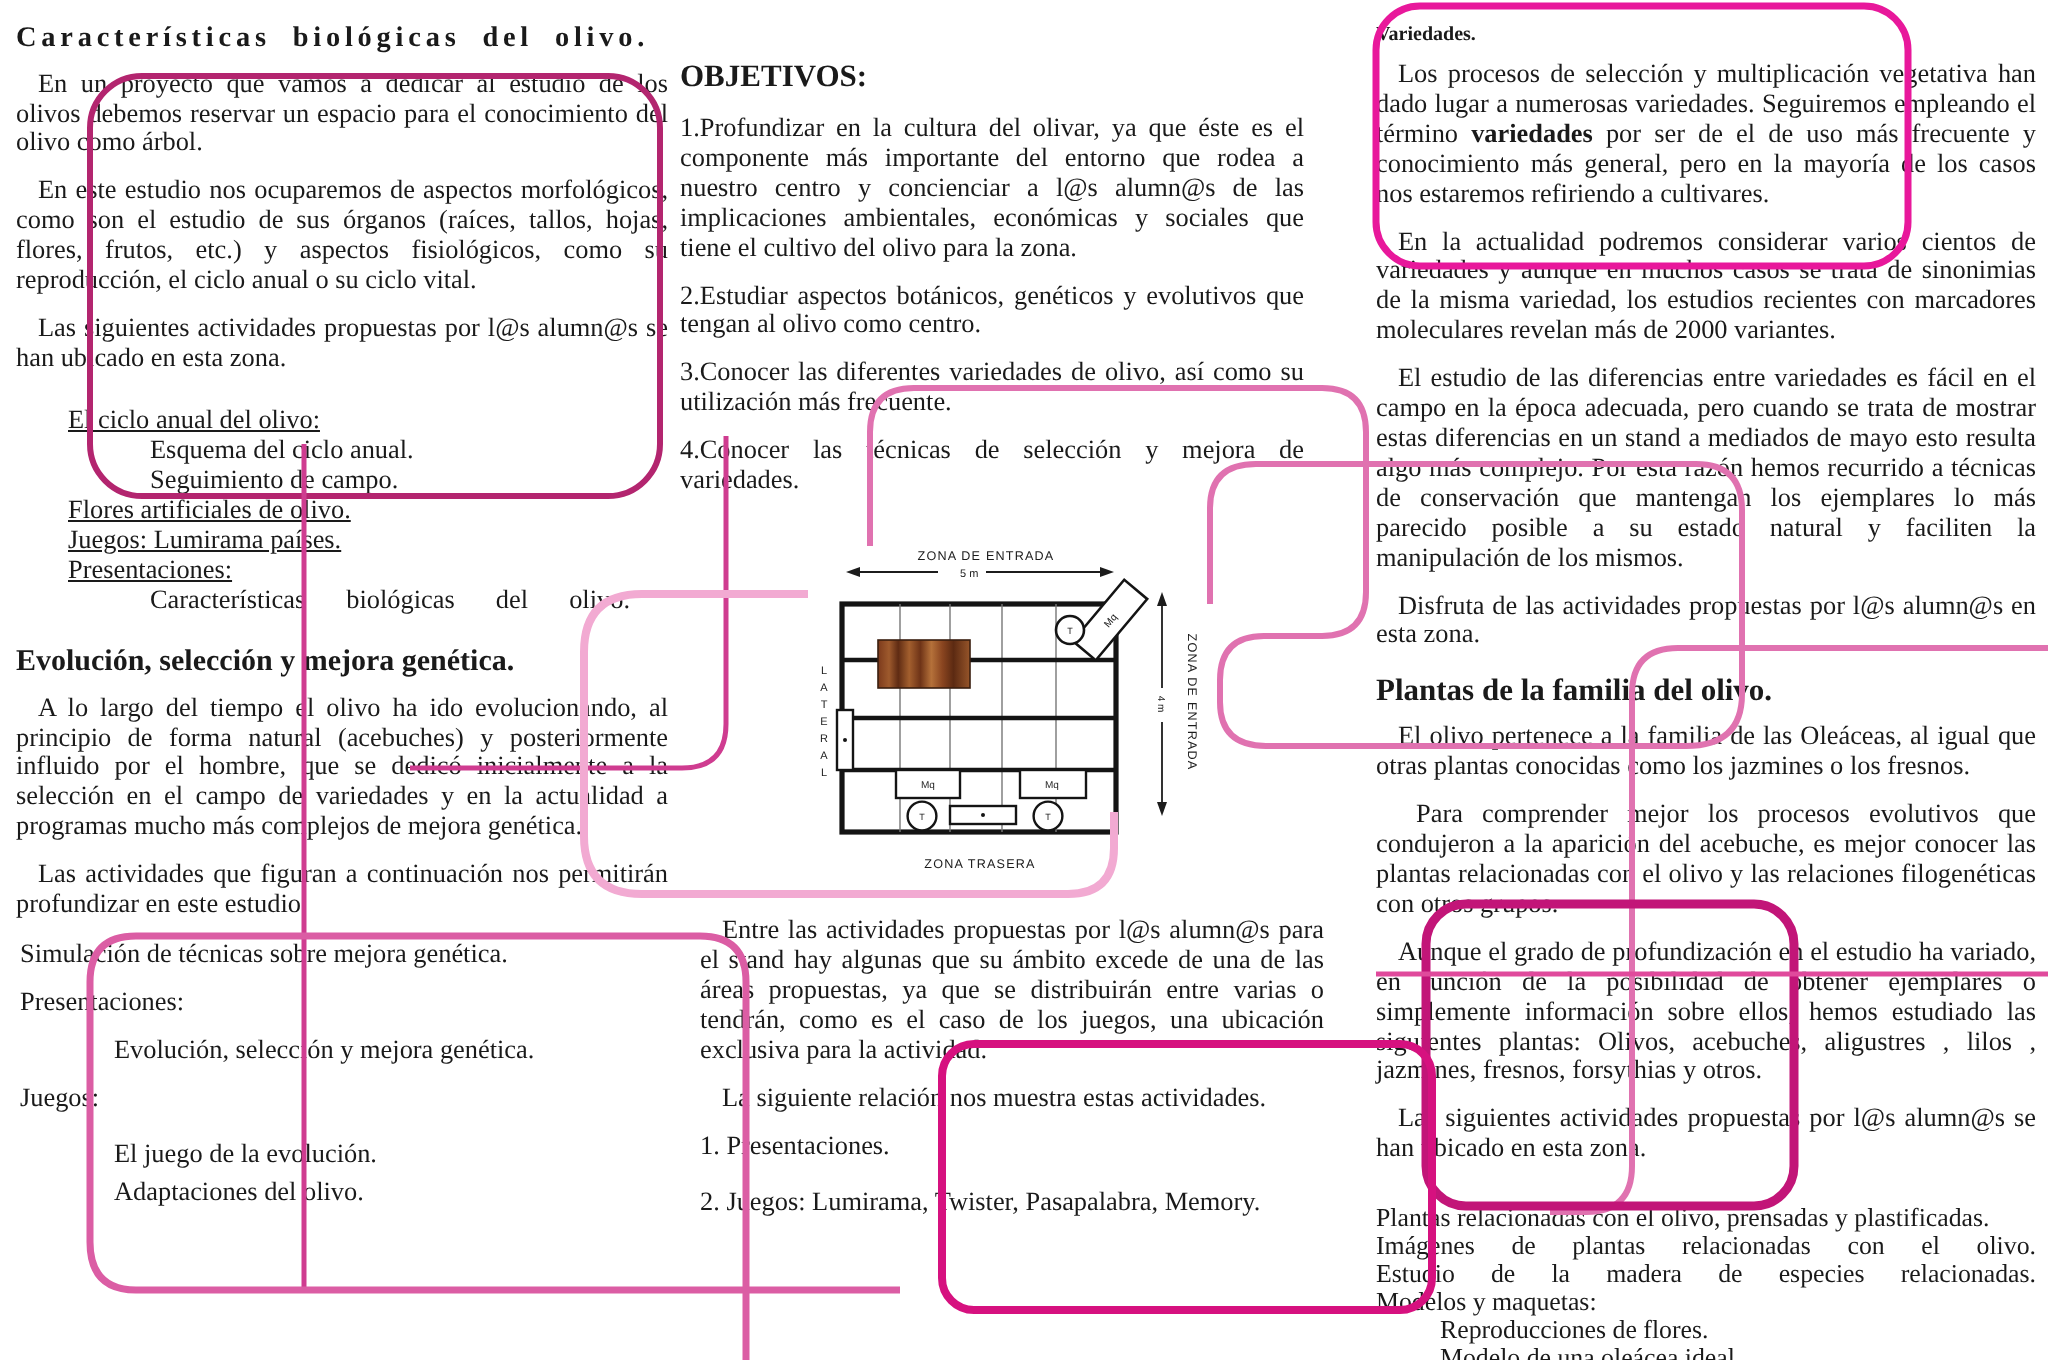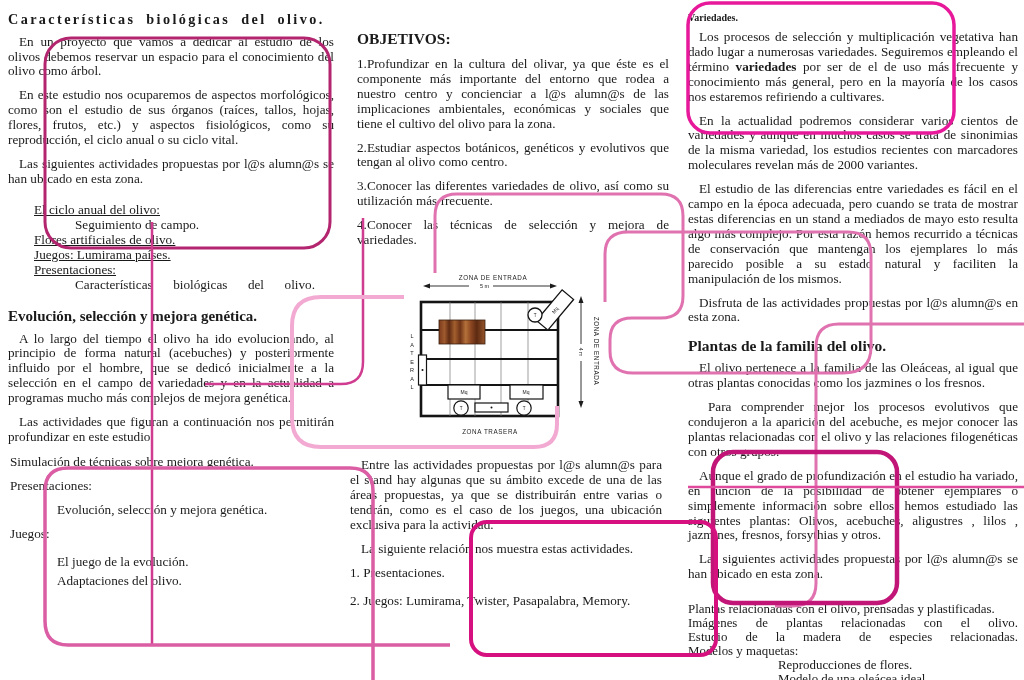--- a/index.html
+++ b/index.html
@@ -1,53 +1,54 @@
 <!DOCTYPE html>
 <html><head>
 <meta charset="utf-8">
 <style>
   html,body{margin:0;padding:0;background:#ffffff;}
   #page{position:relative;width:1024px;height:680px;background:#ffffff;overflow:hidden;
         font-family:"Liberation Serif","DejaVu Serif",serif;color:#1a1a1a;}
   .col{position:absolute;z-index:1;}
   #col1{left:8px;top:12px;width:326px;}
-  #col2{left:357px;top:30px;width:312px;}
+  #col2{left:340px;top:30px;width:312px;}
   #col2b{left:350px;top:458px;width:312px;}
   #col3{left:688px;top:12px;width:330px;}
   p{margin:0 0 9px 0;font-size:13.2px;line-height:1.13;text-align:justify;text-indent:11px;}
   .noind{text-indent:0;}
   h1,h2{margin:0 0 7px 0;font-size:15px;line-height:1.1;font-weight:bold;}
   .sp1{letter-spacing:2.4px;word-spacing:5px;font-size:14.2px;}
   .line{font-size:13.2px;line-height:1.14;text-align:left;}
   .l1{margin-left:26px;text-decoration:underline;}
   .l2{margin-left:67px;}
   .i0{margin-left:2px;}
   .i2{margin-left:49px;}
   .c0{margin-left:0px;}
-  .c2{margin-left:90px;}
+  .c2{margin-left:32px;}
   .stretch{text-align:justify;text-align-last:justify;}
   .gapb{margin-bottom:9px;}
   .num{margin-bottom:13px;}
   #col3 .line{font-size:12.9px;line-height:1.08;}
   #diagram{position:absolute;left:403px;top:260px;width:202px;height:187px;z-index:2;}
   #overlay{position:absolute;left:0;top:0;width:1024px;height:680px;z-index:5;pointer-events:none;}
   svg text{font-family:"Liberation Sans","DejaVu Sans",sans-serif;fill:#1c1c1c;}
 </style>
 </head>
 <body>
 
 <div id="page">
 
   <div class="col" id="col1">
     <h1 class="sp1">Características biológicas del olivo.</h1>
     <p>En un proyecto que vamos a dedicar al estudio de los olivos debemos reservar un espacio para el conocimiento del olivo como árbol.</p>
     <p>En este estudio nos ocuparemos de aspectos morfológicos, como son el estudio de sus órganos (raíces, tallos, hojas, flores, frutos, etc.) y aspectos fisiológicos, como su reproducción, el ciclo anual o su ciclo vital.</p>
     <p>Las siguientes actividades propuestas por l@s alumn@s se han ubicado en esta zona.</p>
     <div style="height:6px"></div>
     <div class="line l1">El ciclo anual del olivo:</div>
+    <div class="line l2">Esquema del ciclo anual.</div>
     <div class="line l2">Seguimiento de campo.</div>
     <div class="line l1">Flores artificiales de olivo.</div>
     <div class="line l1">Juegos: Lumirama países.</div>
     <div class="line l1">Presentaciones:</div>
     <div class="line l2 stretch" style="width:240px">Características biológicas del olivo.</div>
     <div style="height:16px"></div>
     <h2>Evolución, selección y mejora genética.</h2>
     <p>A lo largo del tiempo el olivo ha ido evolucionando, al principio de forma natural (acebuches) y posteriormente influido por el hombre, que se dedicó inicialmente a la selección en el campo de variedades y en la actualidad a programas mucho más complejos de mejora genética.</p>
     <p>Las actividades que figuran a continuación nos permitirán profundizar en este estudio.</p>
     <div class="line i0 gapb">Simulación de técnicas sobre mejora genética.</div>

